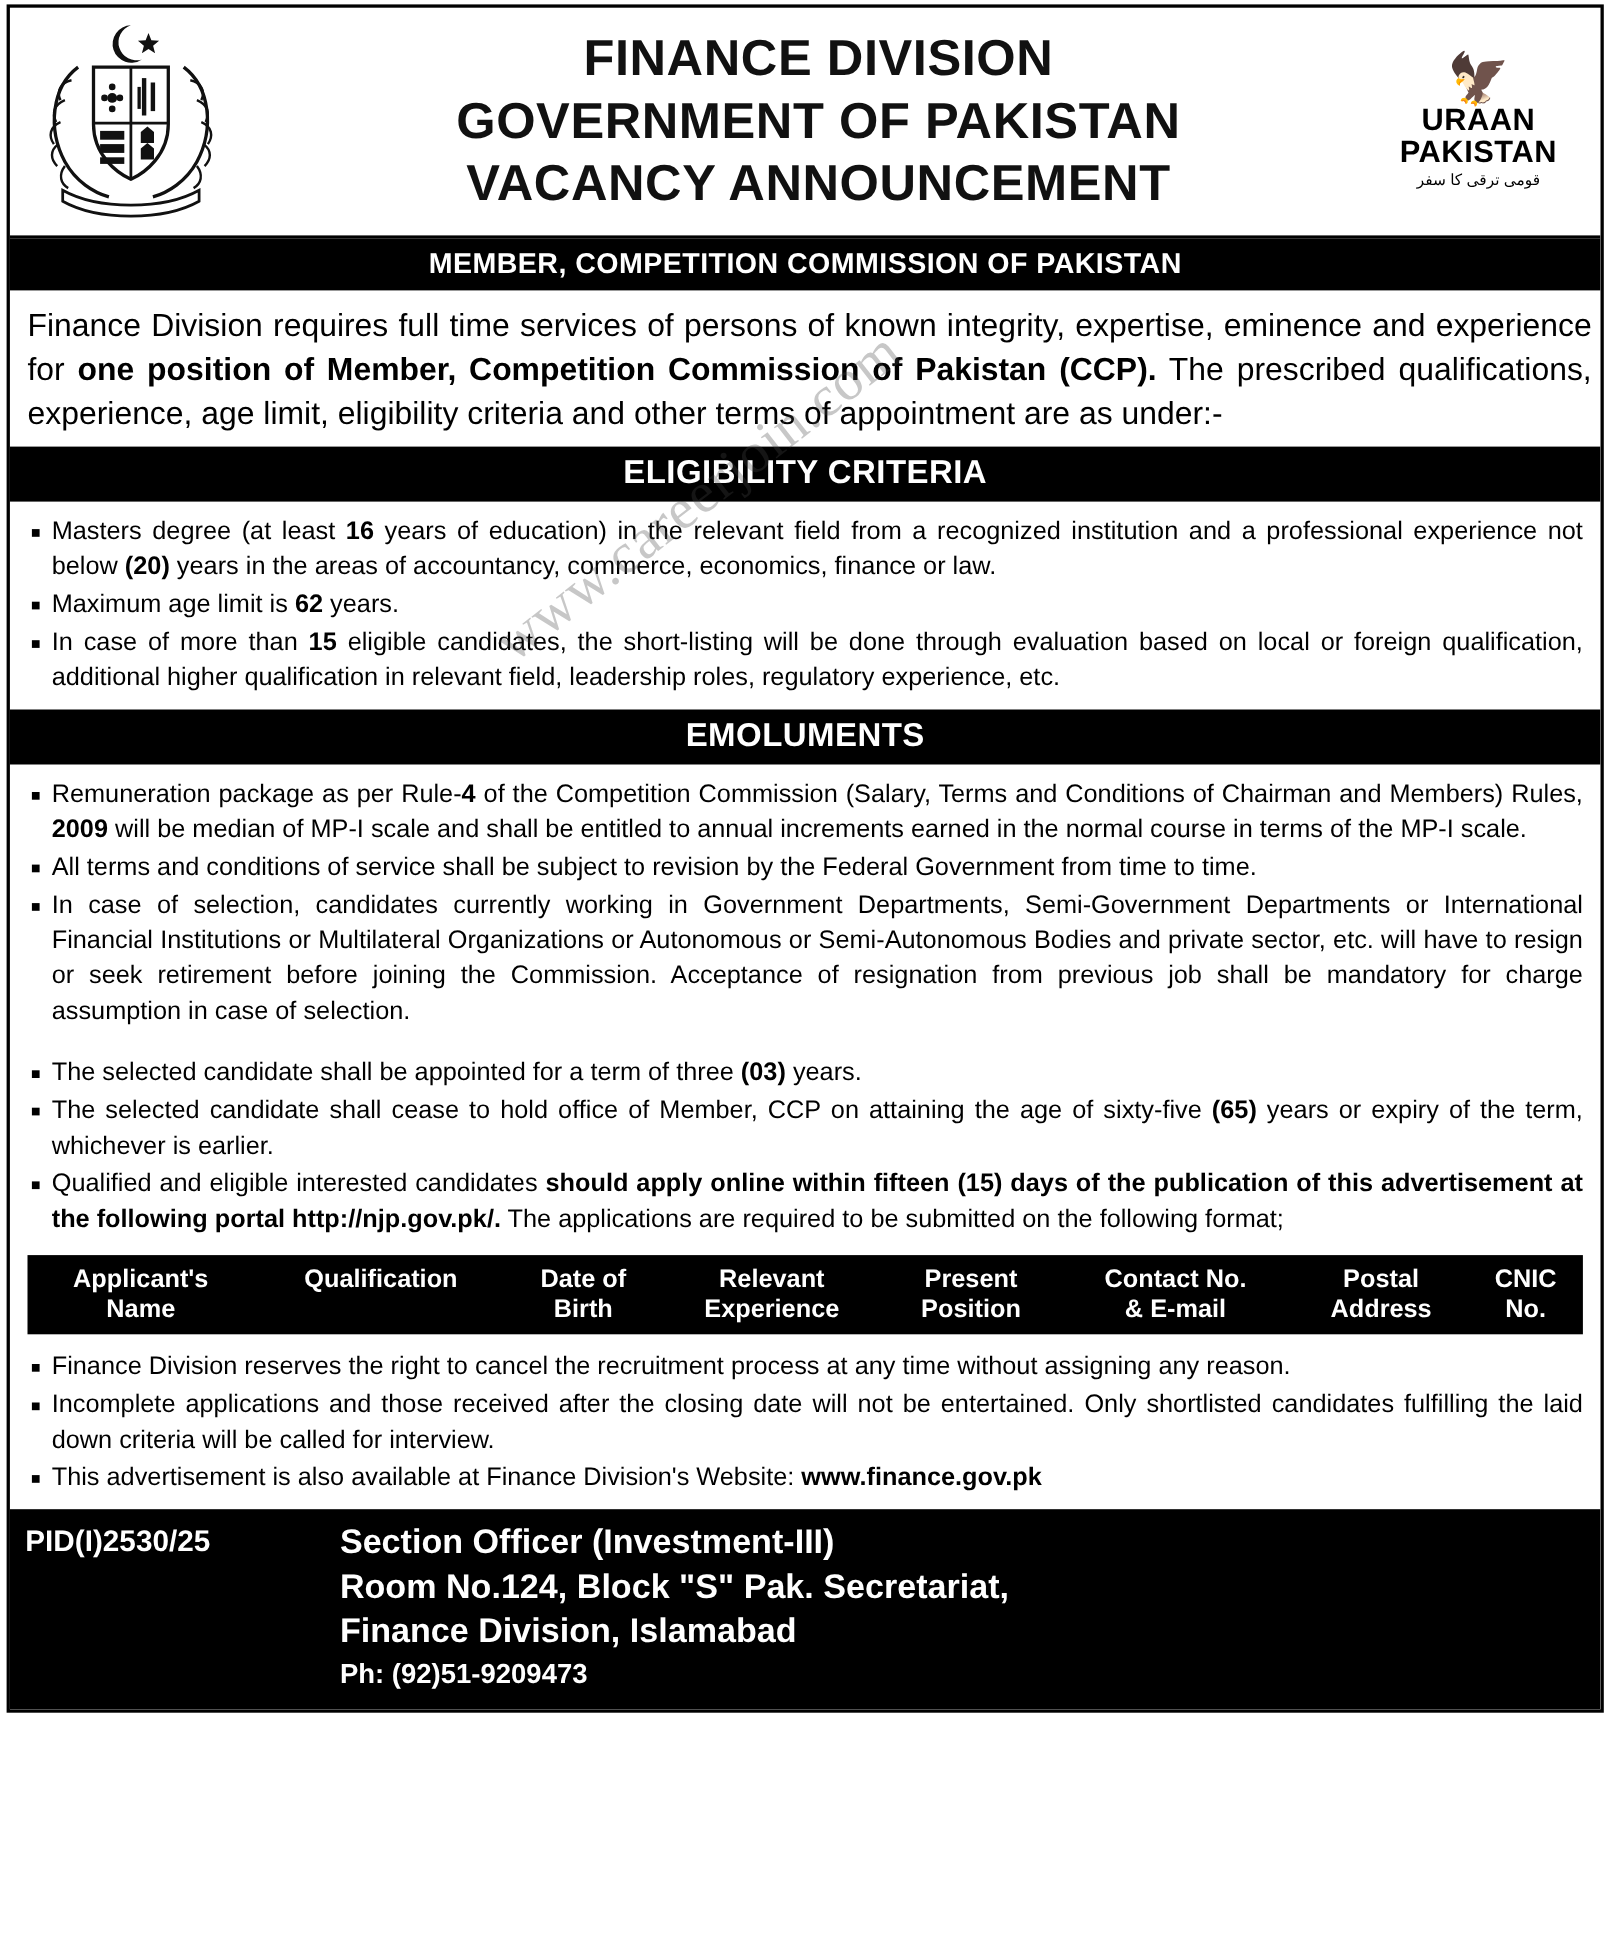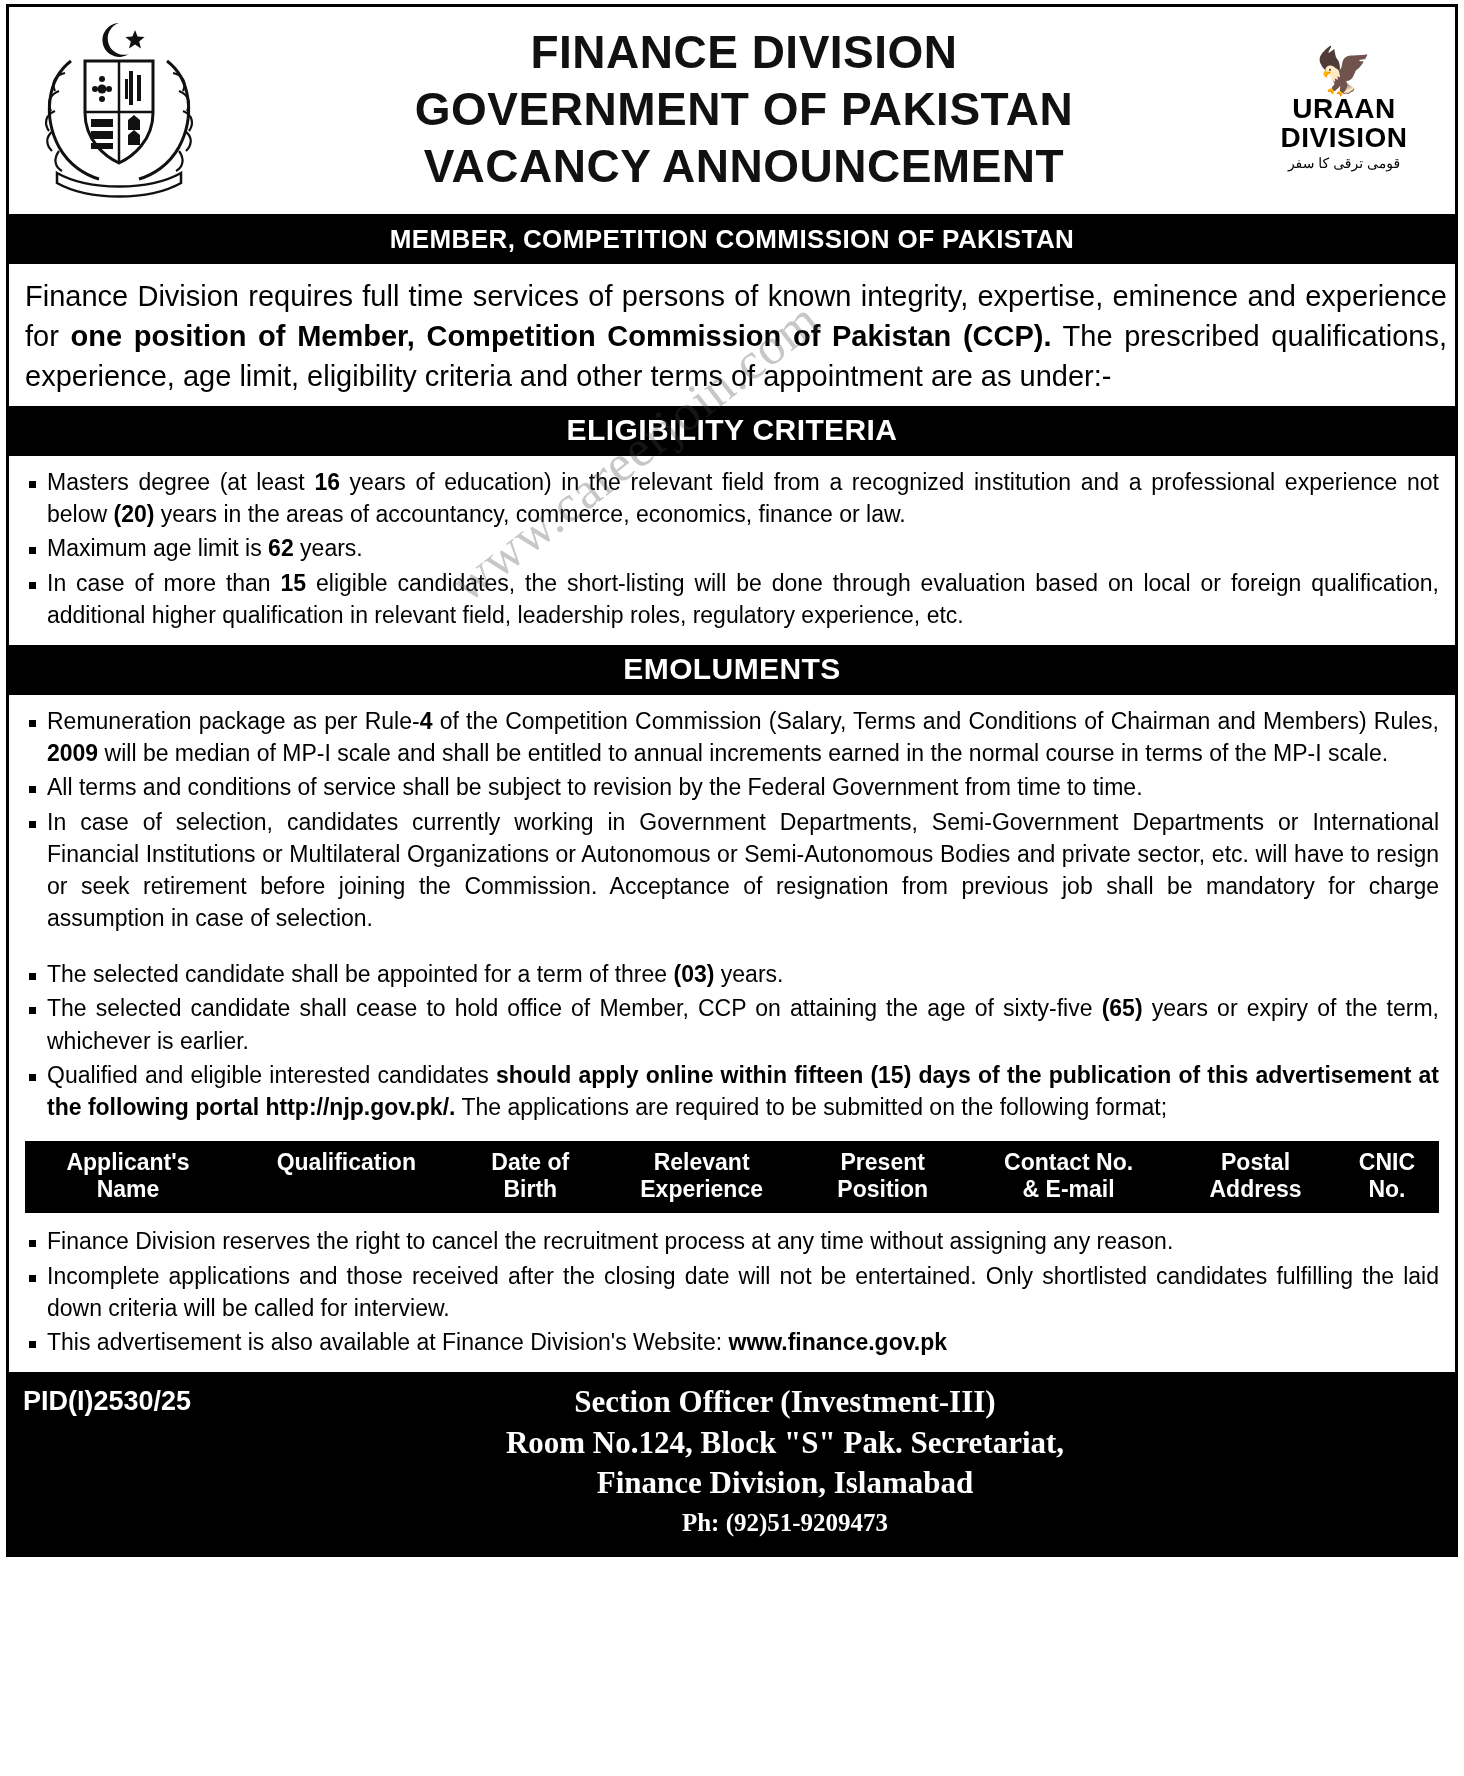--- a/index.html
+++ b/index.html
@@ -156,23 +156,22 @@
   }
   .pid {
     flex: 0 0 250px;
     font-size: 27px;
     font-weight: bold;
     padding-top: 4px;
     text-align: left;
   }
   .footer-center {
     flex: 1 1 auto;
-    text-align: center;
+    text-align: left;
     padding-right: 180px;
-    font-family: Liberation Serif, serif;
   }
   .f1 { font-size: 31px; font-weight: bold; line-height: 1.3; }
   .f2 { font-size: 31px; font-weight: bold; line-height: 1.3; }
   .f3 { font-size: 31px; font-weight: bold; line-height: 1.3; }
   .f4 { font-size: 25px; font-weight: bold; line-height: 1.4; margin-top: 2px; }
 
   
   .watermark {
     position: absolute;
     left: 430px;
@@ -243,21 +242,21 @@
         </svg>
       </div>
       <div class="header-titles">
         <div class="line ttl2">FINANCE DIVISION</div>
         <div class="line ttl1">GOVERNMENT OF PAKISTAN</div>
         <div class="line ttl3">VACANCY ANNOUNCEMENT</div>
       </div>
       <div class="uraan">
         <div class="bird">🦅</div>
         <div class="u1">URAAN</div>
-        <div class="u2">DIVISION</div>
+        <div class="u2">PAKISTAN</div>
         <div class="u3">قومی ترقی کا سفر</div>
       </div>
     </div>
 
     <div class="bar bar-post">MEMBER, COMPETITION COMMISSION OF PAKISTAN</div>
 
     <div class="body-block">
       <p>
         <span>Finance Division requires full time services of persons of known integrity, expertise, eminence and experience for </span><b>one position of Member, Competition Commission of Pakistan (CCP).</b><span> The prescribed qualifications, experience, age limit, eligibility criteria and other terms of appointment are as under:-</span>
       </p>

